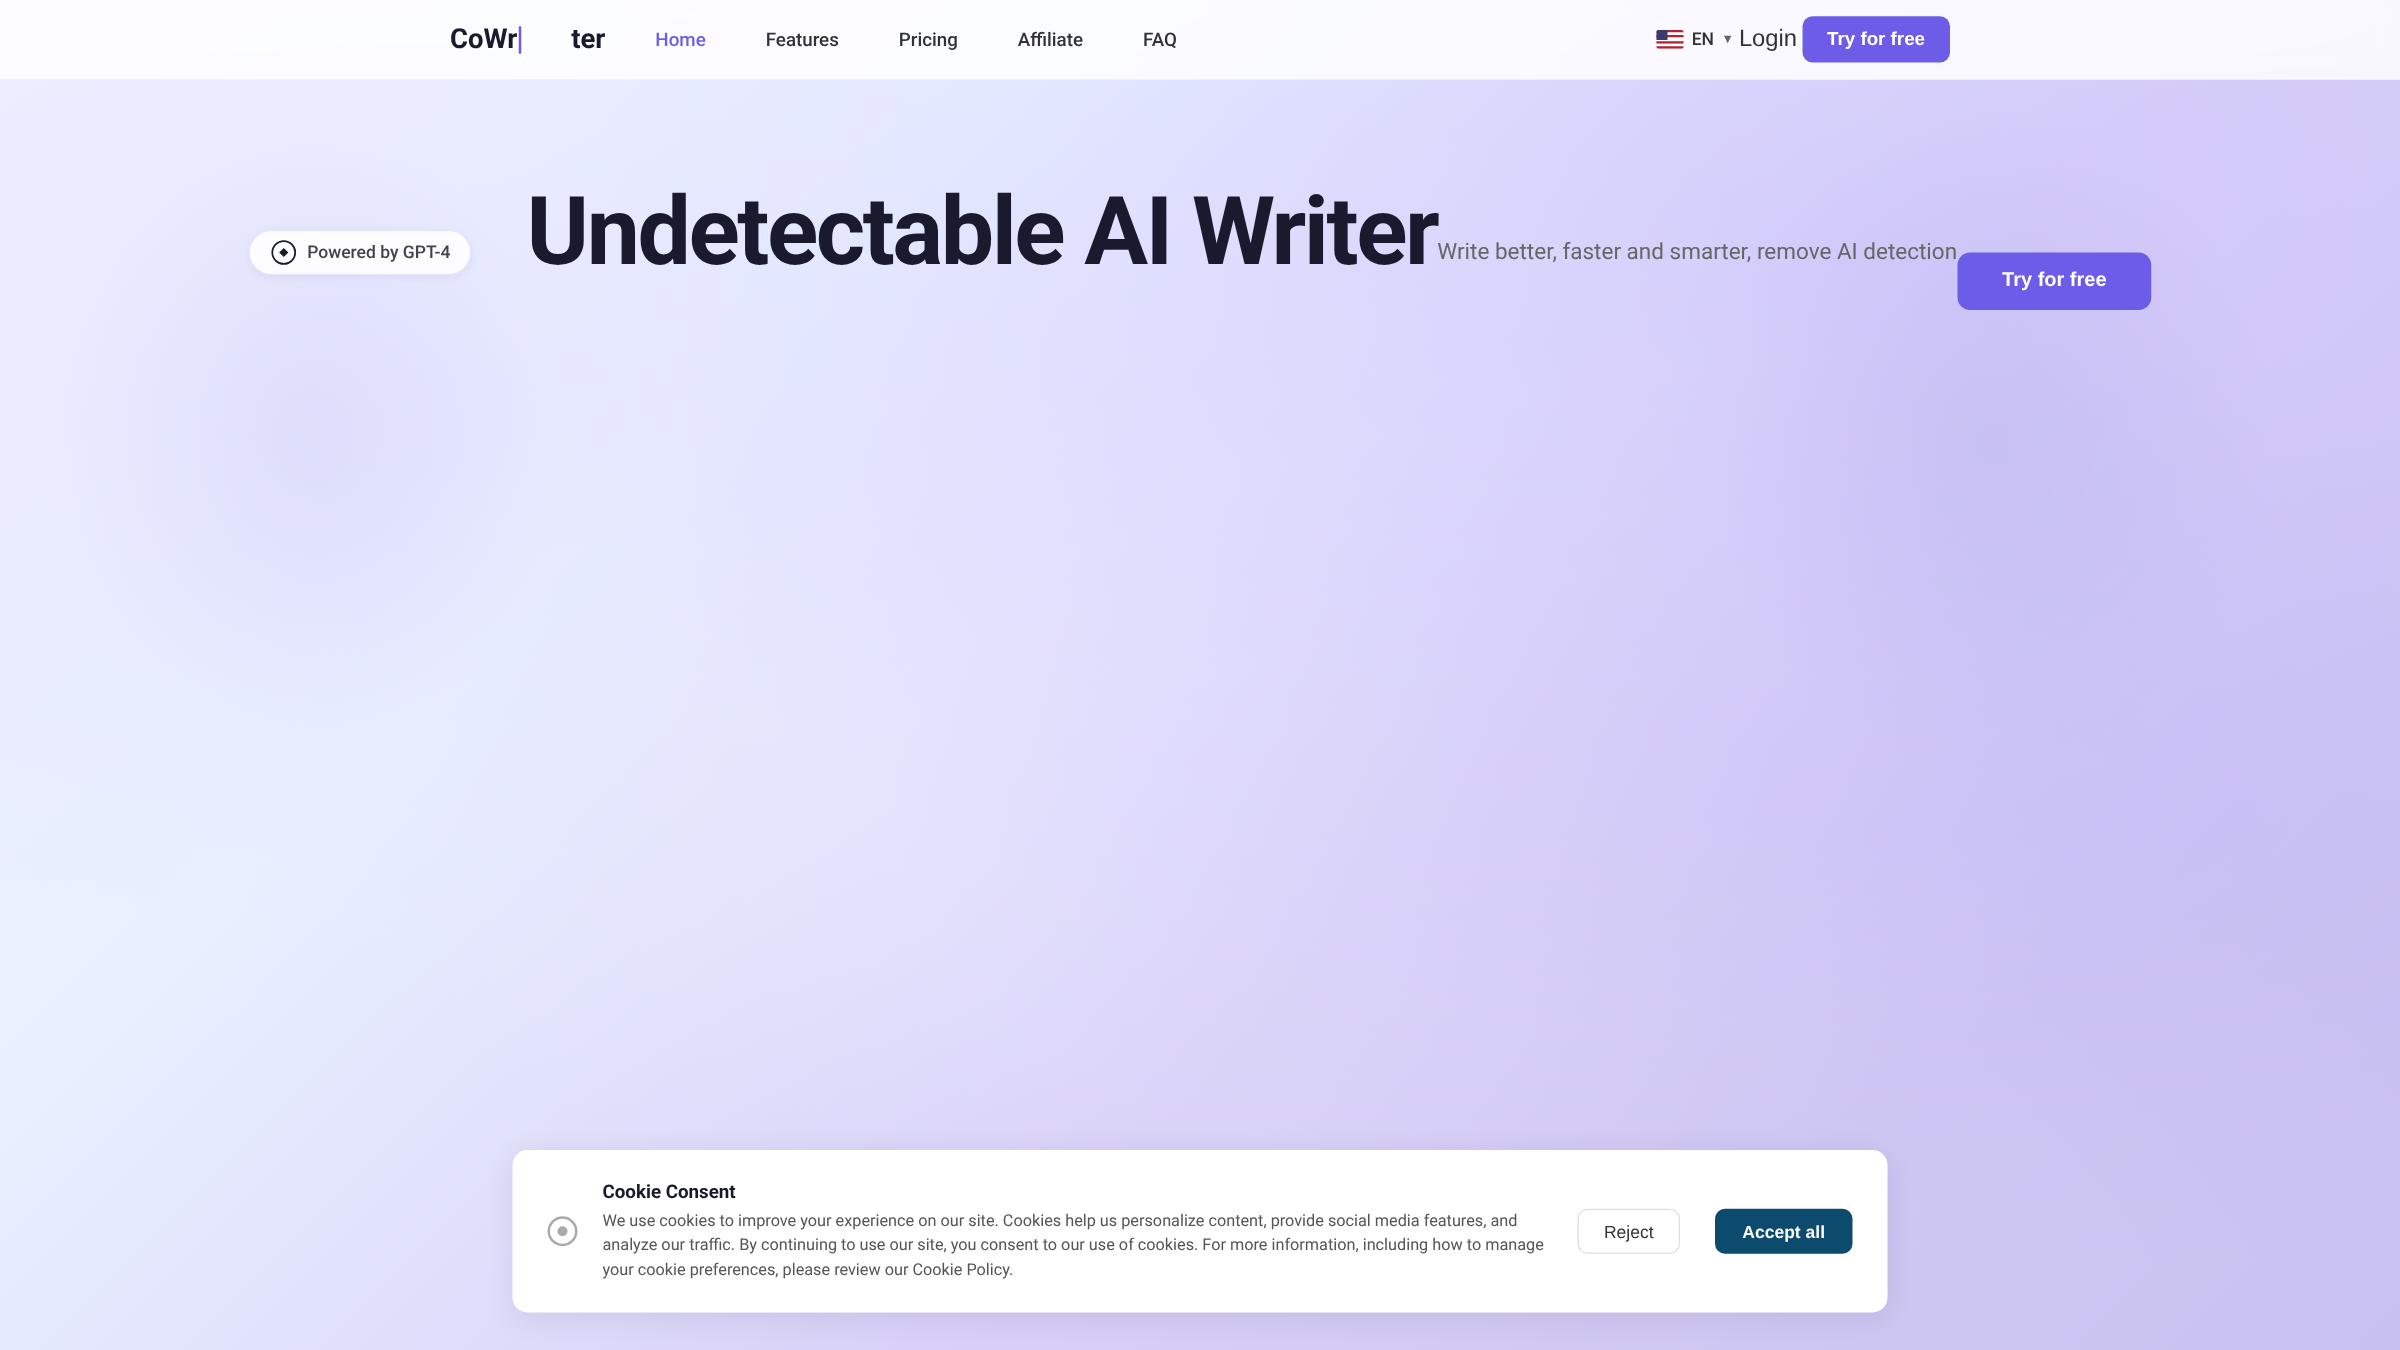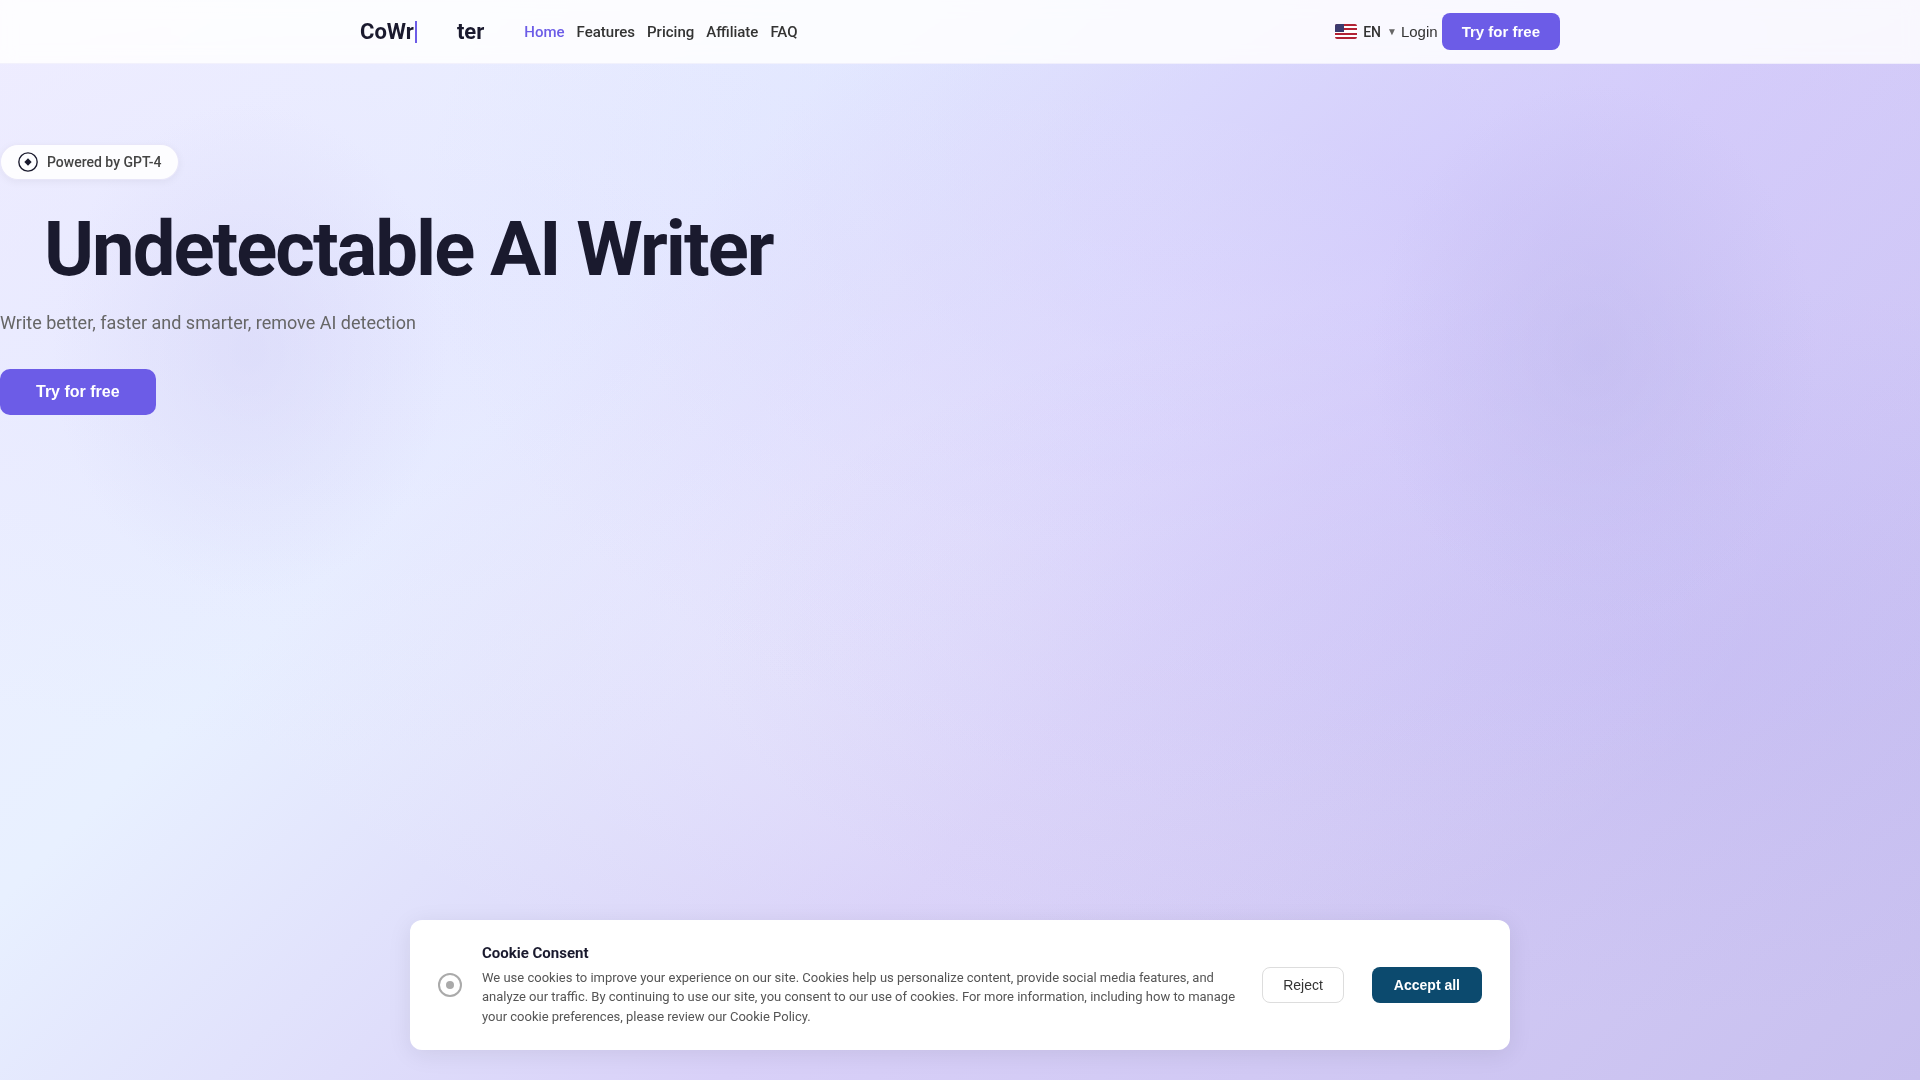--- a/index.html
+++ b/index.html
@@ -98,21 +98,21 @@
     }
 
     .logo-riter {
       color: #1a1a2e;
       padding-left: 39px;
     }
 
     .nav-links {
       display: flex;
       align-items: flex-end;
-      gap: 12px;
+      gap: 48px;
       list-style: none;
     }
 
     .nav-links a {
       text-decoration: none;
       color: #333;
       font-size: 15px;
       font-weight: 500;
     }
 
@@ -164,21 +164,21 @@
     }
 
     .chevron-icon {
       font-size: 10px;
       color: #666;
     }
 
     .login-btn {
       background: none;
       border: none;
-      font-size: 15px;
+      font-size: 19px;
       font-weight: 500;
       color: #333;
       cursor: pointer;
     }
 
     .try-free-btn-nav {
       background: #6c5ce7;
       color: white;
       border: none;
       padding: 10px 20px;
@@ -186,22 +186,21 @@
       font-size: 15px;
       font-weight: 600;
       cursor: pointer;
     }
 
     
     .hero {
       position: relative;
       z-index: 5;
       display: flex;
-      flex-direction: column;
-      align-items: flex-start;
+      align-items: flex-end;
       justify-content: center;
       padding-top: 80px;
       text-align: center;
     }
 
     .powered-badge {
       display: flex;
       align-items: center;
       gap: 8px;
       background: rgba(255, 255, 255, 0.9);

